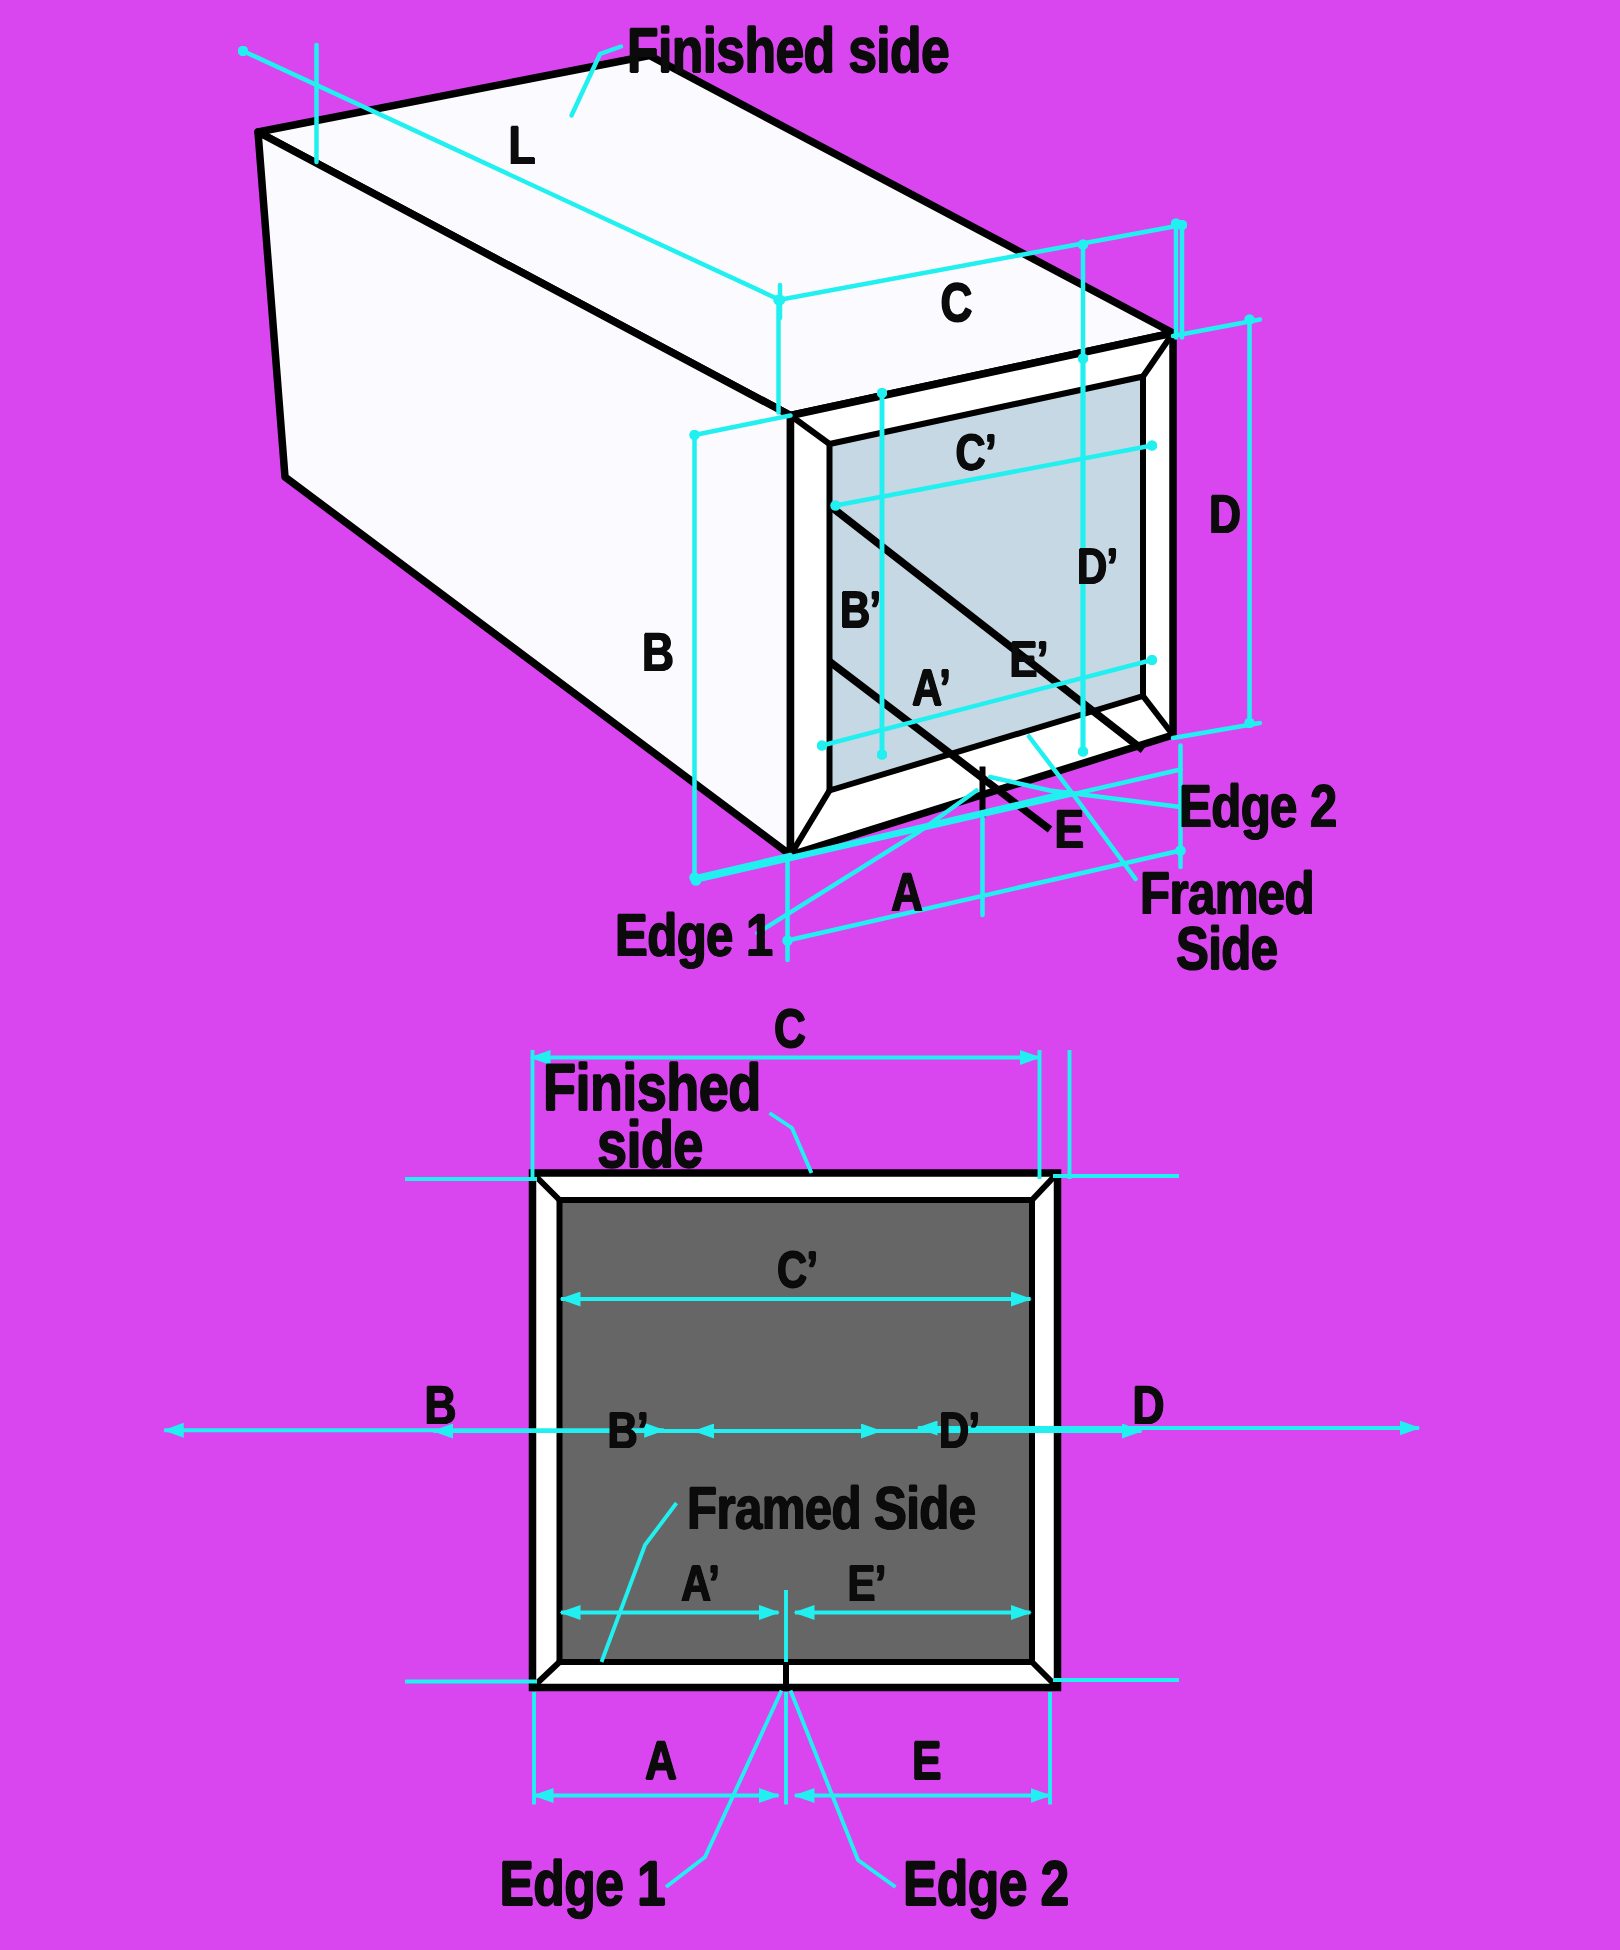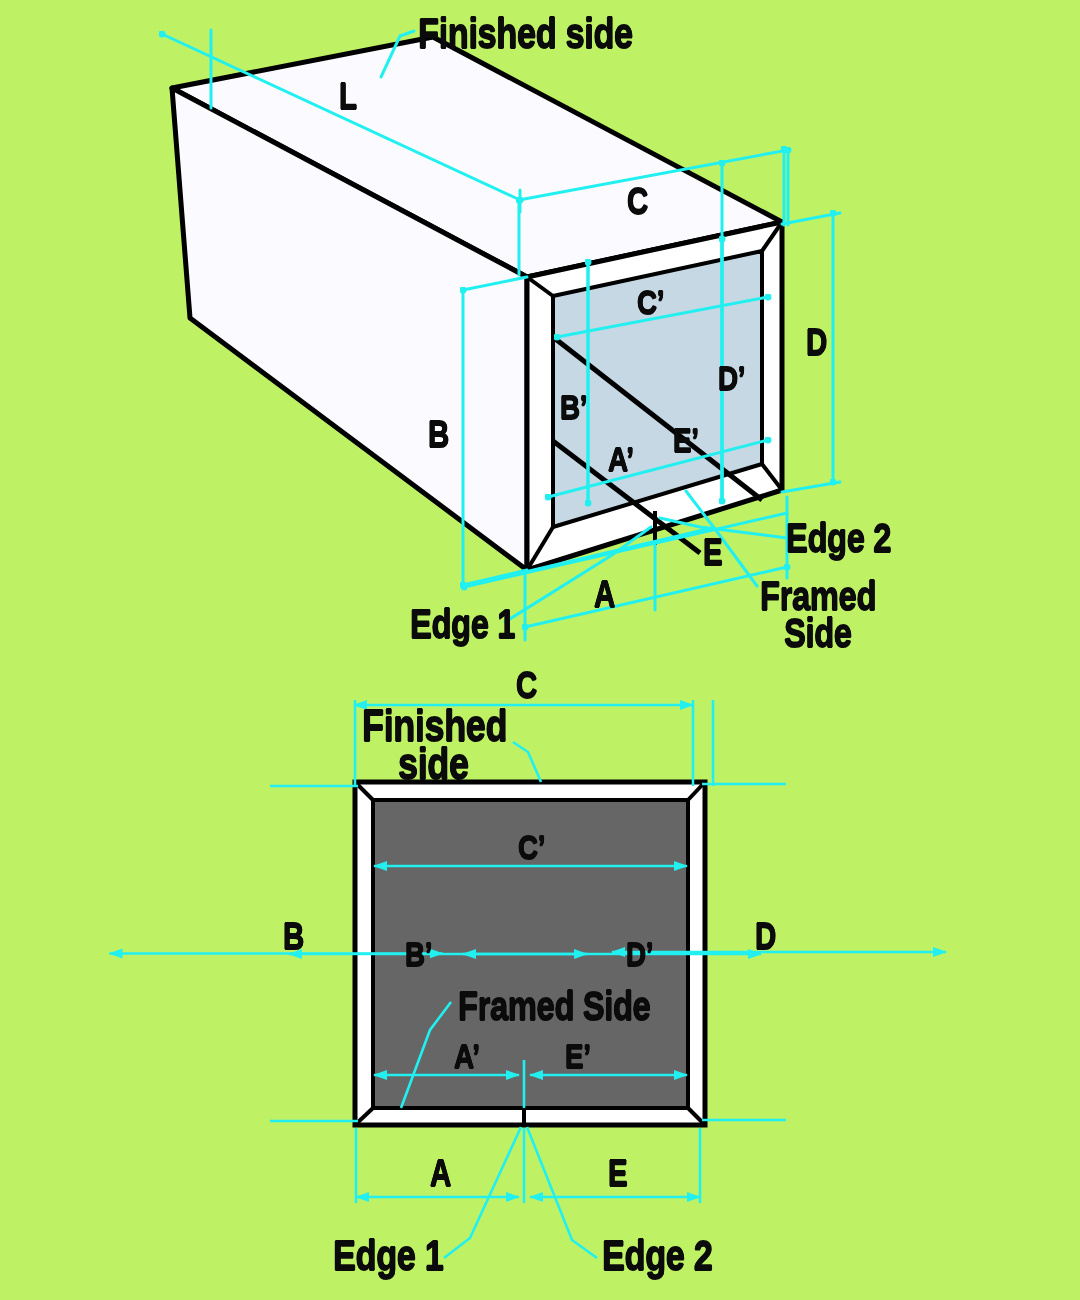--- a/index.html
+++ b/index.html
@@ -4,21 +4,21 @@
 <style>
   html, body {
     margin: 0;
     padding: 0;
     background: #666666;
   }
   #stage {
     position: relative;
     width: 1080px;
     height: 1300px;
-    background: #bef264;
+    background: #d946ef;
     overflow: hidden;
     font-family: "Liberation Sans", sans-serif;
   }
   svg.layer {
     position: absolute;
     left: 0;
     top: 0;
     width: 1080px;
     height: 1300px;
   }

